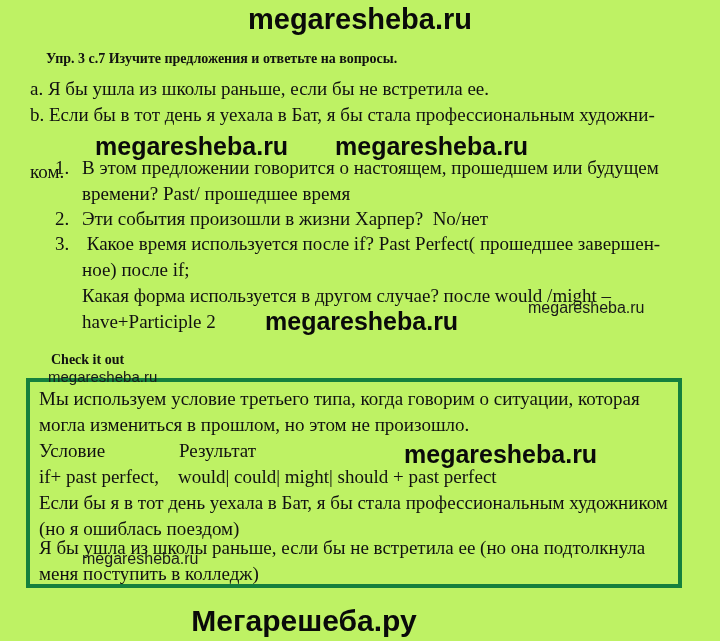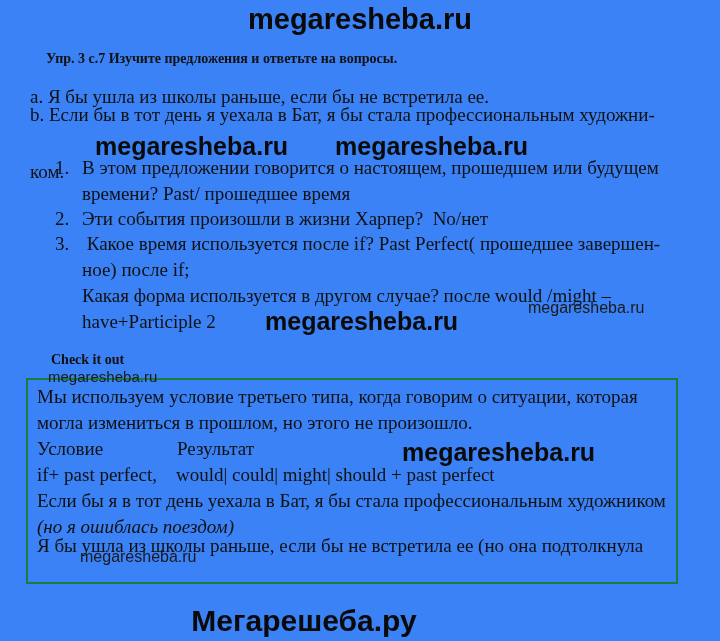--- a/index.html
+++ b/index.html
@@ -1,20 +1,20 @@
 <!DOCTYPE html>
 <html><head>
 <meta charset="utf-8">
 <style>
   html, body { margin: 0; padding: 0; background: #ffffff; }
   .page {
     position: relative;
     width: 720px;
     height: 641px;
-    background: #3b82f6;
+    background: #bef264;
     color: #111111;
     font-family: "Liberation Serif", serif;
     overflow: hidden;
   }
   .abs { position: absolute; white-space: pre; }
   .serif { font-family: "Liberation Serif", serif; font-size: 19px; line-height: 22px; }
   .serif-bold { font-family: "Liberation Serif", serif; font-size: 14px; font-weight: bold; margin-left: 16px; }
   .wm-bold {
     font-family: "Liberation Sans", sans-serif;
     font-weight: bold;
@@ -37,34 +37,34 @@
     text-align: center;
     font-family: "Liberation Sans", sans-serif;
     font-weight: bold;
     font-size: 30px;
     color: #0a0a0a;
   }
   .check-box {
     position: absolute;
     left: 26px; top: 378px;
     width: 648px; height: 202px;
-    border: 2px solid #15803d;
+    border: 4px solid #15803d;
     background: transparent;
   }
 </style>
 </head>
 <body>
 
 <div class="page">
 
   <div class="abs wm-bold top-wm">megaresheba.ru</div>
 
   <div class="abs serif-bold" style="left:30px; top:51px;">Упр. 3 с.7 Изучите предложения и ответьте на вопросы.</div>
 
-  <div class="abs serif" style="left:30px; top:78px;margin-top:8px;">a. Я бы ушла из школы раньше, если бы не встретила ее.</div>
+  <div class="abs serif" style="left:30px; top:78px;">a. Я бы ушла из школы раньше, если бы не встретила ее.</div>
 
   <div class="abs serif" style="left:30px; top:104px;">b. Если бы в тот день я уехала в Бат, я бы стала профессиональным художни-</div>
 
   <div class="abs serif" style="left:30px; top:137px;margin-top:24px;">ком.</div>
   <div class="abs wm-bold" style="left:95px; top:132px;">megaresheba.ru</div>
   <div class="abs wm-bold" style="left:335px; top:132px;">megaresheba.ru</div>
 
   <div class="abs serif" style="left:55px; top:157px;">1.</div>
   <div class="abs serif" style="left:82px; top:183px;">времени? Past/ прошедшее время</div>
   <div class="abs serif" style="left:82px; top:157px;">В этом предложении говорится о настоящем, прошедшем или будущем</div>
@@ -80,30 +80,31 @@
 
   <div class="abs wm-bold" style="left:265px; top:307px;">megaresheba.ru</div>
   <div class="abs wm-small" style="left:528px; top:299px; font-size:16px;">megaresheba.ru</div>
 
   <div class="abs serif-bold" style="left:35px; top:352px;">Check it out</div>
 
   <div class="abs wm-small" style="left:48px; top:368px; z-index:2;">megaresheba.ru</div>
 
   <div class="check-box">
     <div class="abs serif" style="left:9px; top:6px;">Мы используем условие третьего типа, когда говорим о ситуации, которая</div>
-    <div class="abs serif" style="left:9px; top:32px;">могла измениться в прошлом, но этого не произошло.</div>
+    <div class="abs serif" style="left:9px; top:32px;">могла измениться в прошлом, но этом не произошло.</div>
 
     <div class="abs serif" style="left:9px; top:58px;">Условие</div>
     <div class="abs serif" style="left:149px; top:58px;">Результат</div>
     <div class="abs wm-bold" style="left:374px; top:58px;">megaresheba.ru</div>
 
     <div class="abs serif" style="left:9px; top:84px;">if+ past perfect,    would| could| might| should + past perfect</div>
 
     <div class="abs serif" style="left:9px; top:110px;">Если бы я в тот день уехала в Бат, я бы стала профессиональным художником</div>
-    <div class="abs serif" style="left:9px; top:136px;font-style:italic;">(но я ошиблась поездом)</div>
+    <div class="abs serif" style="left:9px; top:136px;">(но я ошиблась поездом)</div>
 
     <div class="abs serif" style="left:9px; top:155px;">Я бы ушла из школы раньше, если бы не встретила ее (но она подтолкнула</div>
     <div class="abs wm-small" style="left:52px; top:168px; font-size:16px;">megaresheba.ru</div>
+    <div class="abs serif" style="left:9px; top:181px;">меня поступить в колледж)</div>
   </div>
 
   <div class="abs bottom-brand">Мегарешеба.ру</div>
 
 </div>
 
 </body></html>

